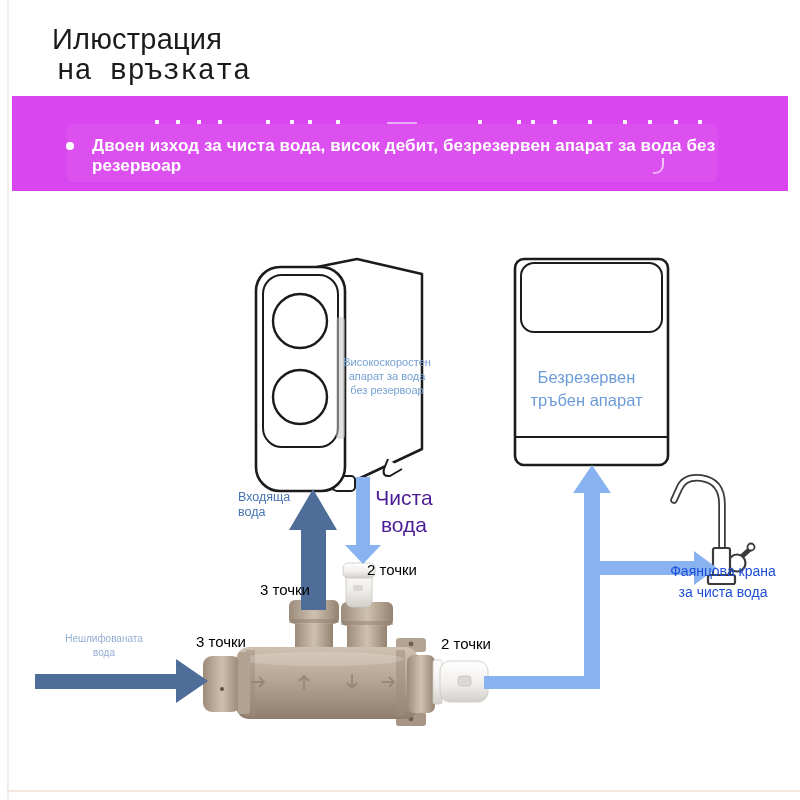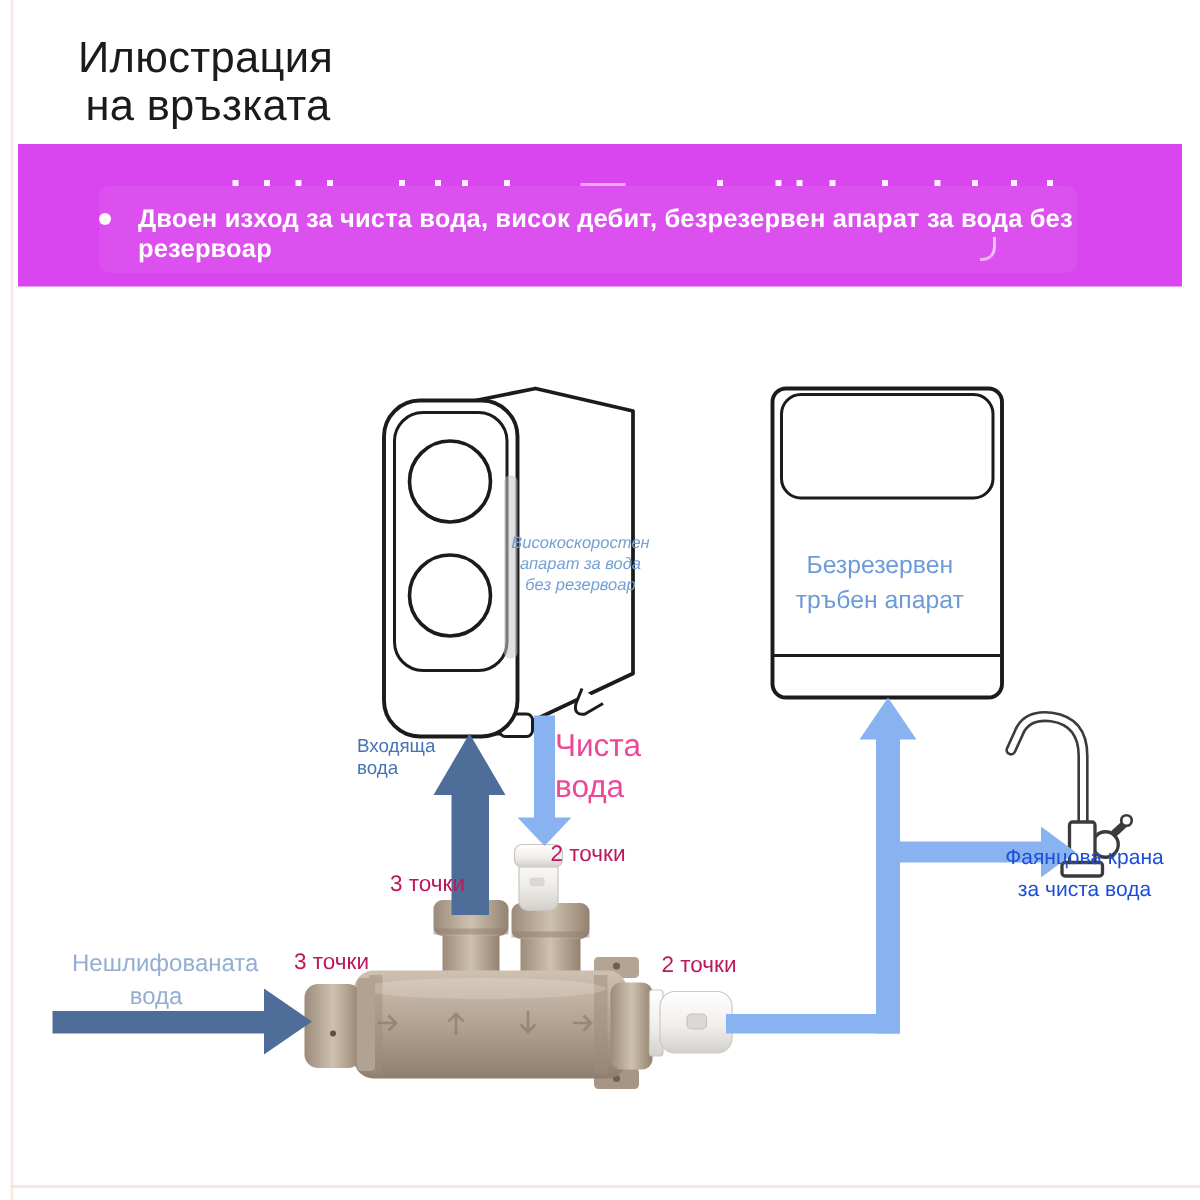--- a/index.html
+++ b/index.html
@@ -3,40 +3,40 @@
 <meta charset="utf-8">
 <style>
   html,body{margin:0;padding:0;background:#ffffff;}
   .stage{position:relative;width:800px;height:800px;background:#ffffff;overflow:hidden;
          font-family:"Liberation Sans","DejaVu Sans",sans-serif;}
   .abs{position:absolute;}
   .frame-left{left:7px;top:0;width:2px;height:800px;background:#f6ece6;}
   .frame-bottom{left:7px;top:790px;width:793px;height:2px;background:#f3e6df;}
 
   .title{left:52px;top:24px;color:#1b1b1b;font-size:29px;font-weight:500;line-height:1.1;letter-spacing:.2px;}
-  .title .l2{margin-left:5px;}
+  .title .l2{margin-left:5px;font-family:Liberation Mono, monospace;}
 
   .banner{left:12px;top:96px;width:776px;height:95px;background:#d946ef;}
   .banner-inner{left:54px;top:28px;width:652px;height:58px;background:rgba(255,255,255,.06);border-radius:7px;}
   .remnant-dot{position:absolute;top:24px;width:4px;height:4px;background:rgba(255,255,255,.92);}
   .remnant-dash{position:absolute;top:26px;left:375px;width:30px;height:2px;background:rgba(255,255,255,.55);}
   .remnant-j{position:absolute;left:641px;top:62px;width:9px;height:14px;
              border-right:2px solid rgba(255,255,255,.65);border-bottom:2px solid rgba(255,255,255,.55);
              border-bottom-right-radius:9px;}
   .bullet{left:54px;top:46px;width:8px;height:8px;border-radius:50%;background:#ffffff;}
   .banner-text{left:80px;top:40px;width:680px;color:#ffffff;font-size:17px;font-weight:600;letter-spacing:.1px;}
 
   .lbl{white-space:pre-line;}
-  .purifier-lbl{left:336px;top:356px;width:102px;text-align:center;font-size:11px;line-height:1.25;color:#74a0d4;font-style:italic;}
+  .purifier-lbl{left:336px;top:356px;width:102px;text-align:center;font-size:11px;line-height:1.25;color:#74a0d4;}
   .tubular-lbl{left:515px;top:366px;width:143px;text-align:center;font-size:16.5px;line-height:1.4;color:#6d9bd8;}
   .inlet-lbl{left:238px;top:490px;width:76px;text-align:left;font-size:12.5px;line-height:1.2;color:#4673b3;font-weight:500;}
-  .clean-lbl{left:370px;top:484px;width:68px;text-align:left;font-size:21px;line-height:1.3;color:#ec4899;}
-  .raw-lbl{left:48px;top:632px;width:112px;text-align:center;font-size:16px;line-height:1.4;color:#93aed2;font-weight:500;}
+  .clean-lbl{left:370px;top:484px;width:68px;text-align:center;font-size:21px;line-height:1.3;color:#4c1d95;}
+  .raw-lbl{left:48px;top:632px;width:112px;text-align:center;font-size:10px;line-height:1.4;color:#93aed2;font-weight:500;}
   .faucet-lbl{left:653px;top:561px;width:140px;text-align:center;font-size:14px;line-height:1.5;color:#1d4ed8;}
-  .pts{font-size:15px;color:#be185d;}
+  .pts{font-size:15px;color:#000000;}
   .pts-top-left{left:260px;top:581px;}
   .pts-top-right{left:367px;top:561px;}
   .pts-left{left:196px;top:633px;}
   .pts-right{left:441px;top:635px;}
 </style>
 </head>
 <body>
 
 <div class="stage">
 

